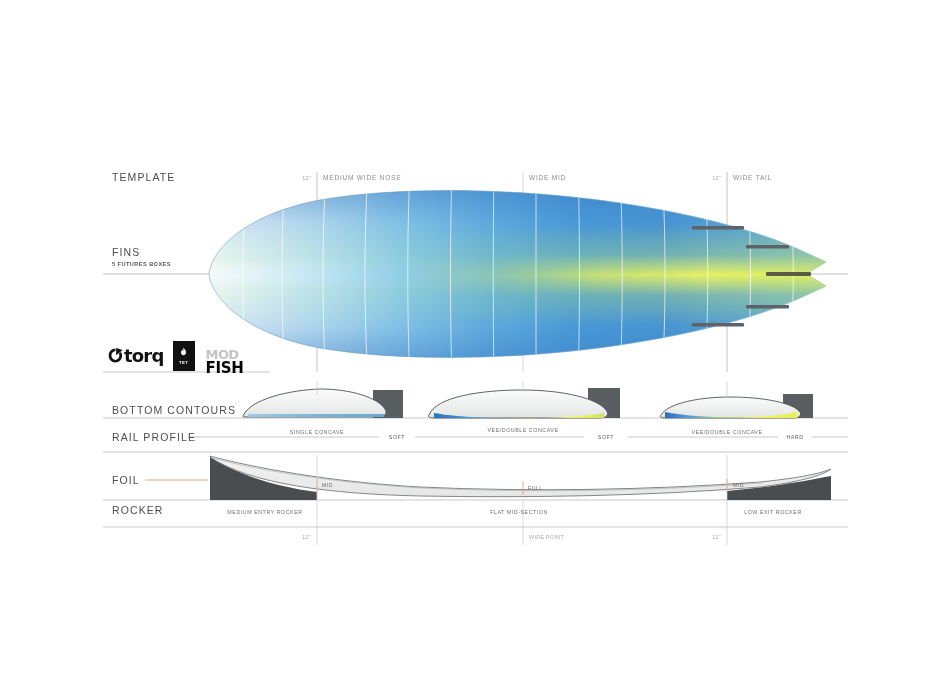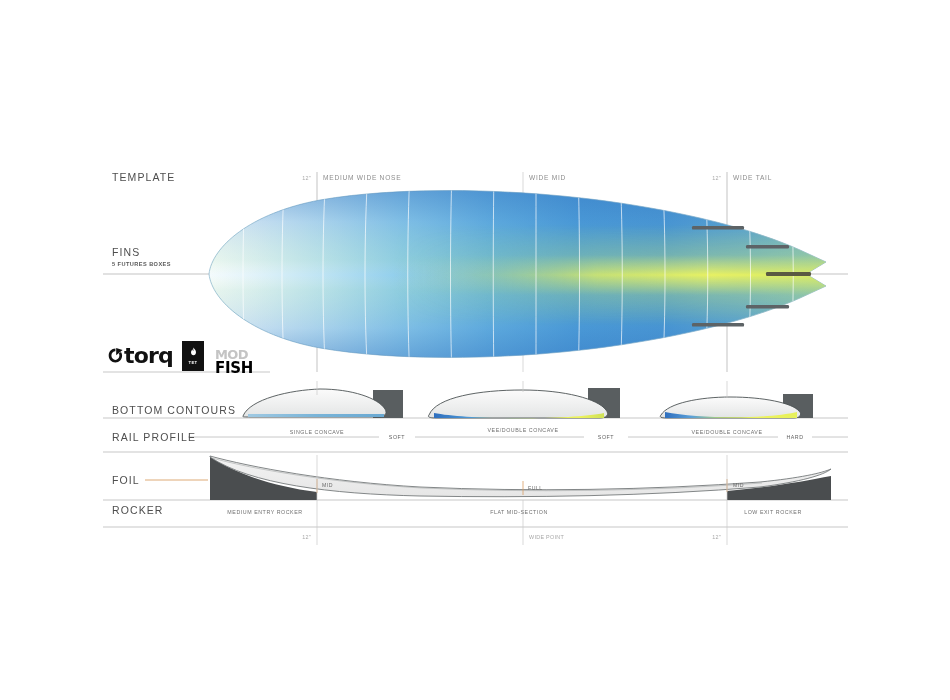--- a/index.html
+++ b/index.html
@@ -95,21 +95,21 @@
   .brand-wrap {
     position: absolute;
     left: 108px;
     top: 337px;
     display: flex;
     align-items: center;
     gap: 9px;
   }
   .brand-torq {
     font-family: "DejaVu Sans", sans-serif;
-    font-size: 22px;
+    font-size: 18px;
     font-weight: bold;
     letter-spacing: -0.8px;
     color: #111111;
     line-height: 1;
     display: flex;
     align-items: center;
   }
   .tet-badge {
     width: 22px;
     height: 30px;

